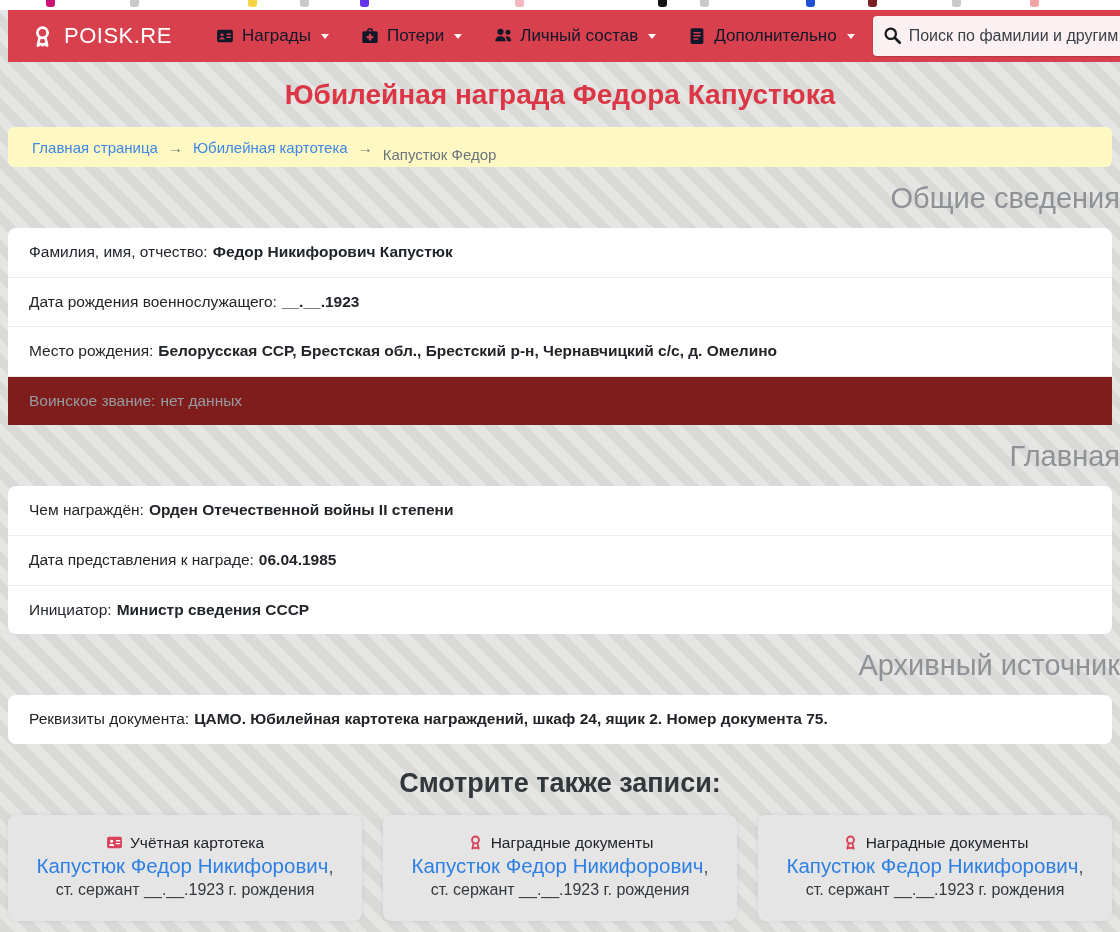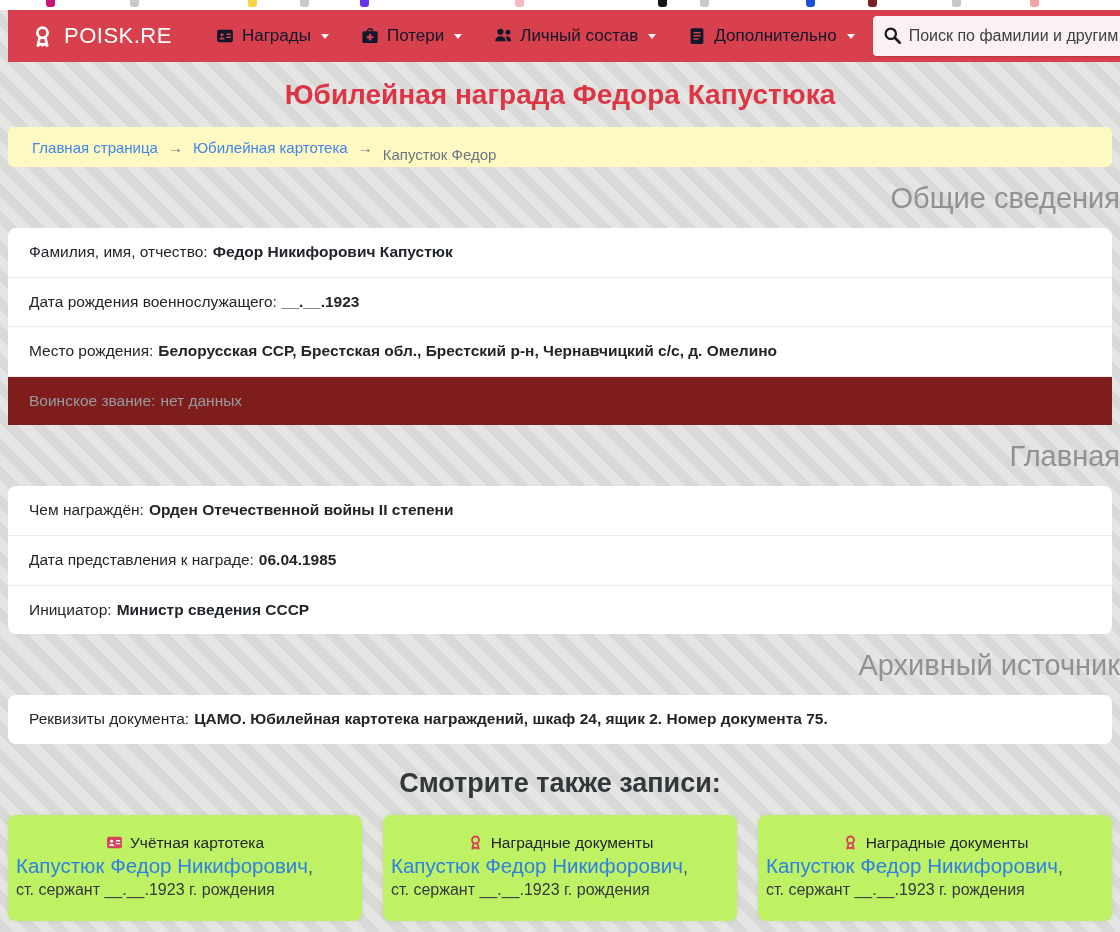--- a/index.html
+++ b/index.html
@@ -51,21 +51,21 @@
   .info-row { padding:15px 21px; font-size:15.5px; border-top:1px solid #ececec; line-height:1.2; }
   .info-row:first-child { border-top:none; }
   .row-label { margin-right:5px; color:#212529; }
   .row-value { font-weight:700; color:#212529; }
   .info-row.muted { background:#7f1d1d; }
   .info-row.muted .row-label, .info-row.muted .row-value { color:#979ca1; font-weight:400; }
   
   .related-heading { text-align:center; font-size:27px; font-weight:700; color:#32373c; padding:24px 0 16px; }
   .cards { display:flex; gap:21px; margin:0 8px; }
   .card {
-    flex:1; background:#bef264; border-radius:8px; 
+    flex:1; background:#e5e5e5; border-radius:8px; text-align:center;
     padding:19px 8px 22px; box-shadow:0 0 5px rgba(0,0,0,.07);
   }
   .card-type { display:flex; align-items:center; justify-content:center; gap:7px;
     font-size:15.5px; color:#212529; }
   .card-type svg { width:17px; height:17px; color:#d9435a; }
   .card-name { font-size:20.5px; color:#2e80e4; text-decoration:none; line-height:1.35; }
   .card-name-suffix { font-size:18px; color:#495057; }
   .card-details { font-size:16px; color:#33383d; margin-top:2px; }
   b, strong { font-weight:700; }
 </style>

